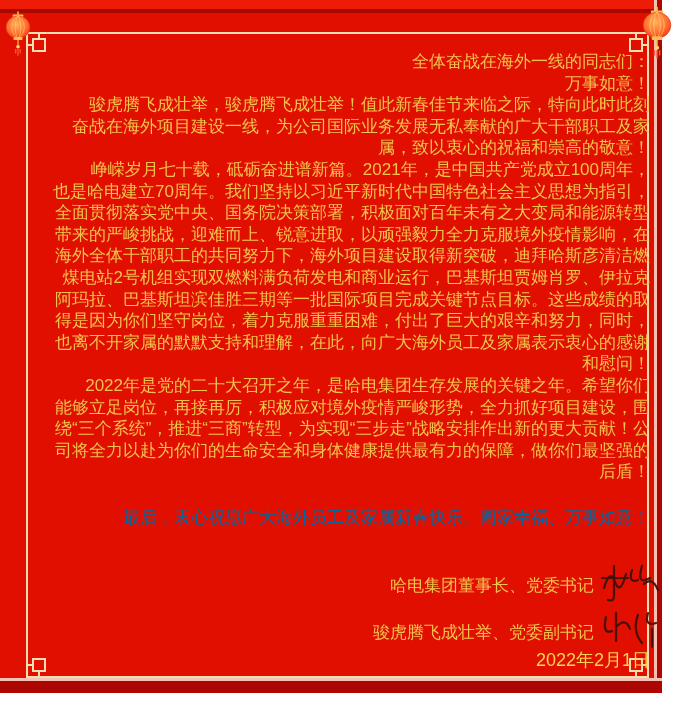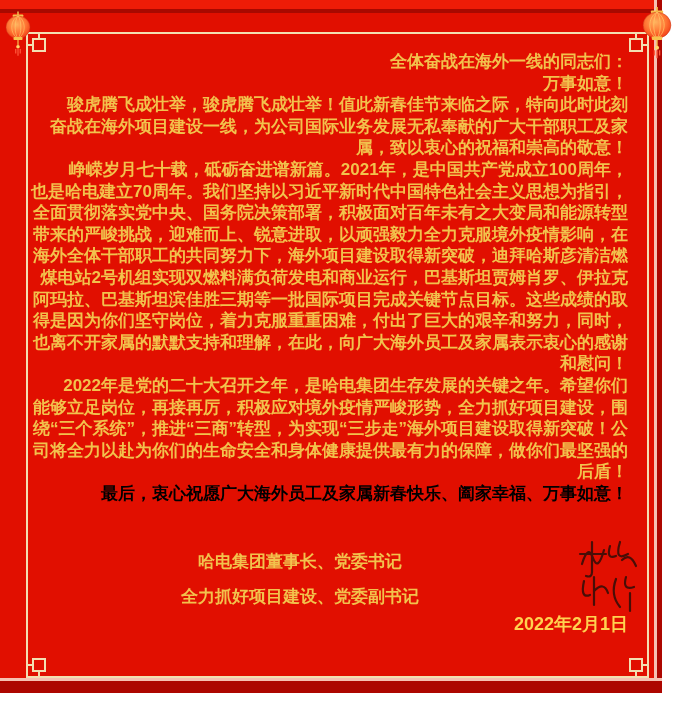--- a/index.html
+++ b/index.html
@@ -20,32 +20,32 @@
   .card .bevel-bottom-light{position:absolute;left:0;bottom:12px;width:100%;height:3px;background:#f6c0b2;}
   .card .bevel-bottom-dark{position:absolute;left:0;bottom:0;width:100%;height:12px;background:#ad0600;}
   
   svg.frame{position:absolute;left:0;top:0;pointer-events:none;}
   
   .lantern{position:absolute;pointer-events:none;}
   .lantern-tl{left:3px;top:11px;}
   .lantern-tr{left:639px;top:7px;}
   
   .letter{
-    position:absolute;left:28px;top:51px;width:600px;
-    color:#f2c24c;font-size:17px;line-height:21.6px;font-weight:bold;
+    position:absolute;left:50px;top:51px;width:600px;
+    color:#f2c24c;font-size:17px;line-height:21.6px;font-weight:normal;
     text-align:justify;word-break:break-all;
   }
   .letter p{margin:0;text-indent:2em;text-align:right;}
   .letter p.salutation{text-indent:0;}
-  .letter p.wish{color:#000000;}
+  .letter p.wish{color:#0369a1;margin-top:24px;}
   
   .sig-block{margin-top:40px;}
   .sig-row{
-    position:relative;height:35px;display:flex;justify-content:center;
-    align-items:center;padding-right:56px;color:#f2c24c;
+    position:relative;height:35px;display:flex;justify-content:flex-end;
+    align-items:center;padding-right:56px;color:#f2c24c;margin-top:12px;
   }
   .sig-row .sig-title{text-indent:0;white-space:nowrap;}
   .sig-row svg.signature{position:absolute;right:-14px;top:-6px;}
   .date-row{margin-top:28px;text-align:right;font-size:18px;color:#ffd24f;text-indent:0;}
 </style>
 </head>
 <body>
 
 <div class="card">
   <div class="strip-top"></div>
@@ -109,39 +109,39 @@
   <path d="M20 38 V45" stroke="#f7c14e" stroke-width="1.6"></path>
   <circle cx="20" cy="47" r="2.4" fill="#ffd86b"></circle>
   <path d="M17 50 V56 M20 50 V59 M23 50 V56" stroke="#ff5a3c" stroke-width="1.6"></path>
 </svg>
 
 <div class="letter">
   <p class="salutation">全体奋战在海外一线的同志们：</p>
   <p>万事如意！</p>
   <p>骏虎腾飞成壮举，骏虎腾飞成壮举！值此新春佳节来临之际，特向此时此刻奋战在海外项目建设一线，为公司国际业务发展无私奉献的广大干部职工及家属，致以衷心的祝福和崇高的敬意！</p>
   <p>峥嵘岁月七十载，砥砺奋进谱新篇。2021年，是中国共产党成立100周年，也是哈电建立70周年。我们坚持以习近平新时代中国特色社会主义思想为指引，全面贯彻落实党中央、国务院决策部署，积极面对百年未有之大变局和能源转型带来的严峻挑战，迎难而上、锐意进取，以顽强毅力全力克服境外疫情影响，在海外全体干部职工的共同努力下，海外项目建设取得新突破，迪拜哈斯彦清洁燃煤电站2号机组实现双燃料满负荷发电和商业运行，巴基斯坦贾姆肖罗、伊拉克阿玛拉、巴基斯坦滨佳胜三期等一批国际项目完成关键节点目标。这些成绩的取得是因为你们坚守岗位，着力克服重重困难，付出了巨大的艰辛和努力，同时，也离不开家属的默默支持和理解，在此，向广大海外员工及家属表示衷心的感谢和慰问！</p>
-  <p>2022年是党的二十大召开之年，是哈电集团生存发展的关键之年。希望你们能够立足岗位，再接再厉，积极应对境外疫情严峻形势，全力抓好项目建设，围绕“三个系统”，推进“三商”转型，为实现“三步走”海外项目建设取得新突破！公司将全力以赴为你们的生命安全和身体健康提供最有力的保障，做你们最坚强的后盾！</p>
+  <p>2022年是党的二十大召开之年，是哈电集团生存发展的关键之年。希望你们能够立足岗位，再接再厉，积极应对境外疫情严峻形势，全力抓好项目建设，围绕“三个系统”，推进“三商”转型，为实现“三步走”战略安排作出新的更大贡献！公司将全力以赴为你们的生命安全和身体健康提供最有力的保障，做你们最坚强的后盾！</p>
   <p class="wish">最后，衷心祝愿广大海外员工及家属新春快乐、阖家幸福、万事如意！</p>
 
   <div class="sig-block">
     <div class="sig-row">
       <span class="sig-title">哈电集团董事长、党委书记</span>
       <svg class="signature" width="66" height="44" viewBox="0 0 66 44">
         <g fill="none" stroke="#3c0e08" stroke-width="2.2" stroke-linecap="round" opacity="0.92">
           <path d="M6 26 Q12 6 17 20 T28 12"></path>
           <path d="M4 16 H30"></path>
           <path d="M16 4 V34 Q16 40 10 38"></path>
           <path d="M34 8 Q30 22 40 18"></path>
           <path d="M44 4 Q38 24 52 16"></path>
           <path d="M46 22 Q54 14 60 28"></path>
         </g>
       </svg>
     </div>
     <div class="sig-row">
-      <span class="sig-title">全力抓好项目建设、党委副书记</span>
+      <span class="sig-title">骏虎腾飞成壮举、党委副书记</span>
       <svg class="signature" width="66" height="44" viewBox="0 0 66 44">
         <g fill="none" stroke="#3c0e08" stroke-width="2.2" stroke-linecap="round" opacity="0.92">
           <path d="M8 8 Q4 26 14 22"></path>
           <path d="M18 4 V32"></path>
           <path d="M18 18 Q28 8 32 20"></path>
           <path d="M40 6 Q34 22 44 34"></path>
           <path d="M50 4 Q46 18 58 14"></path>
           <path d="M54 20 V38"></path>
         </g>
       </svg>

